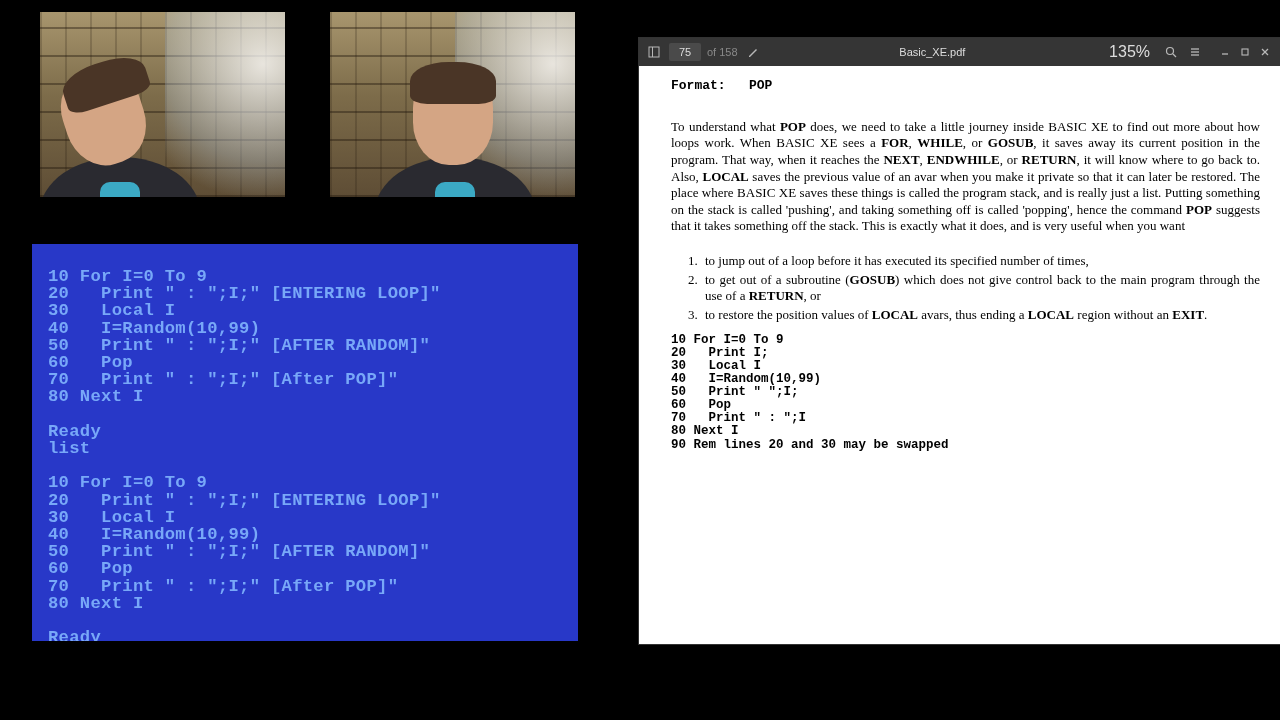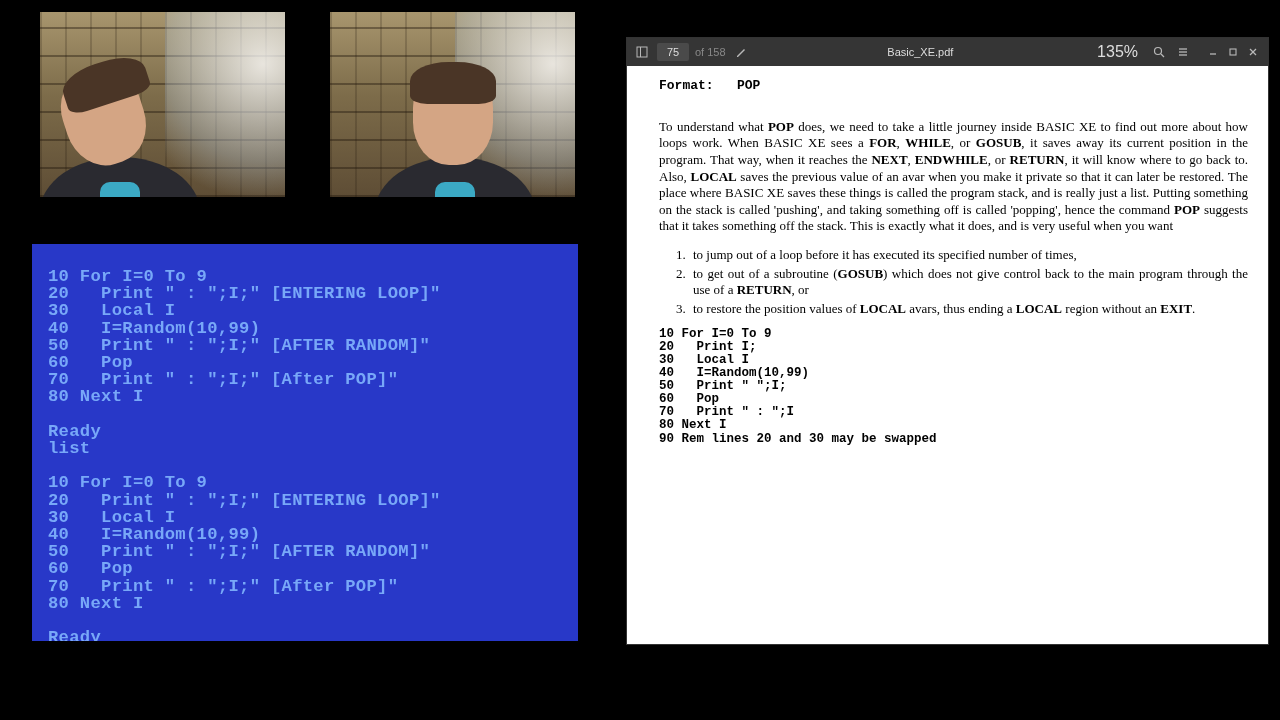--- a/index.html
+++ b/index.html
@@ -75,21 +75,21 @@
     font-size: 17.2px;
     line-height: 1.0;
     color: #78a8f8;
     white-space: pre;
     overflow: hidden;
     letter-spacing: 0.3px;
   }
 
   .pdf-window {
     position: absolute;
-    right: 12px;
+    right: 0;
     top: 38px;
     width: 641px;
     height: 606px;
     background: #fff;
     display: flex;
     flex-direction: column;
     box-shadow: 0 0 0 1px #333;
   }
   .pdf-toolbar {
     height: 28px;
@@ -126,21 +126,21 @@
     font-family: Georgia, 'Times New Roman', serif;
     font-size: 13px;
     color: #000;
     line-height: 1.28;
     overflow:hidden;
     text-align: justify;
   }
   .pdf-page .fmt { font-family:'Courier New',monospace;font-weight:bold;font-size:13px;margin-bottom:24px;text-align:left; }
   .pdf-page p { margin-bottom: 10px; }
   .pdf-page b { font-weight: bold; }
-  .pdf-page ol { margin: 12px 0 10px 30px; }
+  .pdf-page ol { margin: 18px 0 10px 30px; }
   .pdf-page ol li { margin-bottom: 2px; padding-left: 4px; text-align: justify;}
   .pdf-code {
     font-family: 'Courier New', monospace;
     font-weight: bold;
     font-size: 12.5px;
     white-space: pre;
     line-height: 1.05;
     margin-top: 8px;
     text-align:left;
   }

